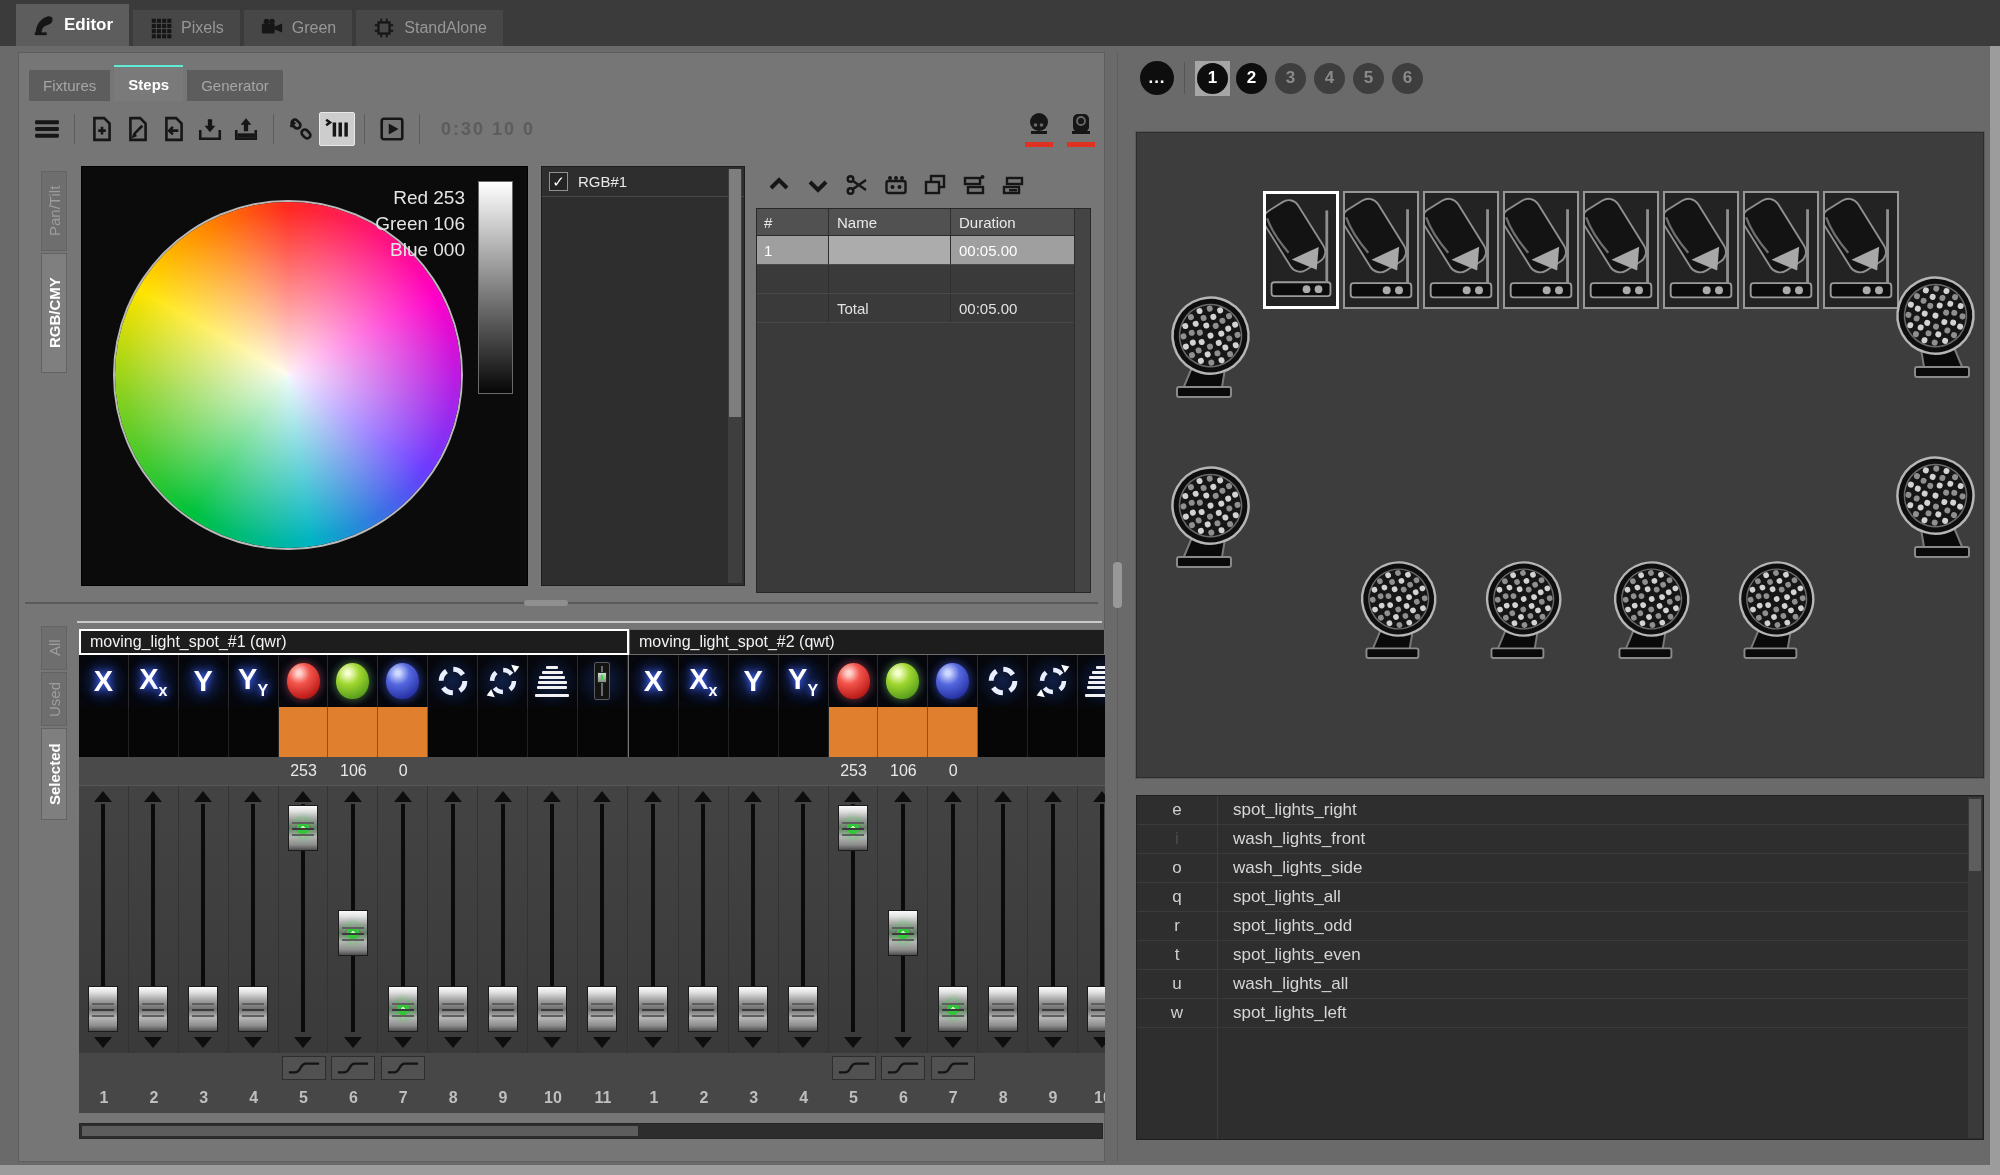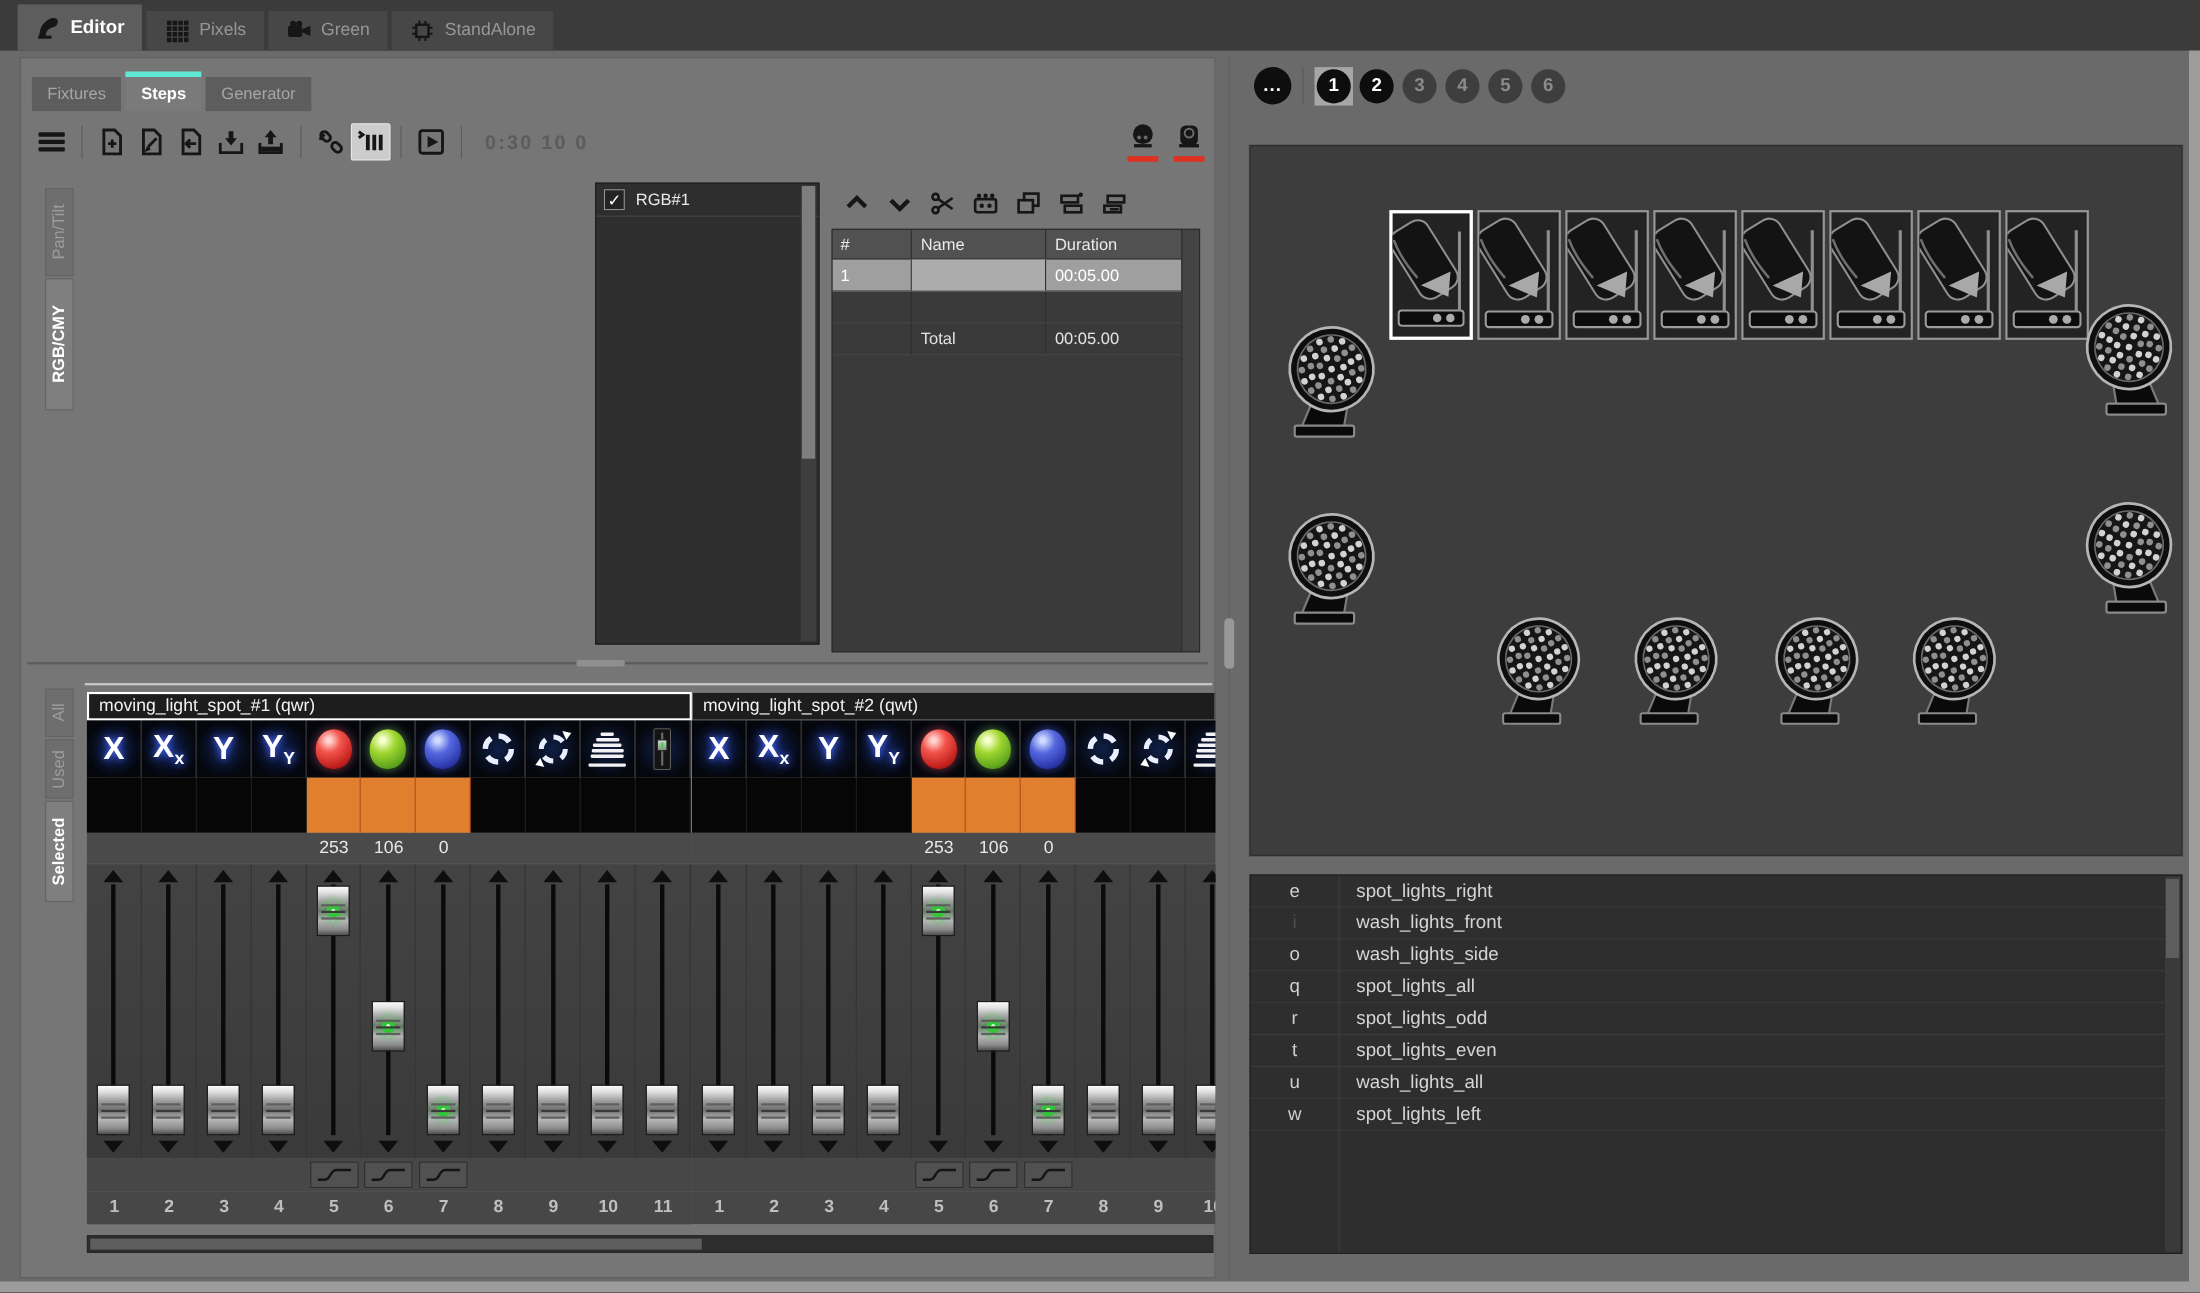--- a/index.html
+++ b/index.html
@@ -15,21 +15,21 @@
   .topbar { position:absolute; left:0; top:0; width:100%; height:46px; background:#3b3b3b; display:flex; align-items:flex-end; padding-left:16px; gap:4px; }
   .ttab { height:36px; display:flex; align-items:center; gap:8px; padding:0 16px; background:#474747; color:#979797; font-size:16px; cursor:default; }
   .ttab.active { background:#5d5d5d; color:#ffffff; height:42px; font-weight:bold; font-size:17px; }
   .ttab svg { width:24px; height:24px; }
 
   
   .left-panel { position:absolute; left:18px; top:52px; width:1087px; height:1110px; background:#767676; border:1px solid #5e5e5e; }
 
   .etabs { position:absolute; left:10px; top:12px; display:flex; gap:4px; align-items:flex-end; }
   .etab { height:31px; padding:0 14px; background:#5d5d5d; color:#a6a6a6; font-size:15px; display:flex; align-items:center; }
-  .etab.active { background:#7a7a7a; color:#fff; font-weight:bold; height:36px; border-top:5px solid #5eead4; }
+  .etab.active { background:#7a7a7a; color:#fff; font-weight:bold; height:36px; border-top:2px solid #5eead4; }
 
   .toolbar { position:absolute; left:10px; top:56px; right:8px; height:40px; display:flex; align-items:center; }
   .tbtn { width:36px; height:34px; display:flex; align-items:center; justify-content:center; }
   .tbtn svg { width:26px; height:26px; }
   .tbtn.pressed { background:#cdcdcd; border:1px solid #e9e9e9; border-radius:2px; }
   .tsep { width:1px; height:30px; background:#5c5c5c; margin:0 9px; }
   .ttime { color:#5c5c5c; font-size:18px; font-weight:bold; letter-spacing:2px; margin-left:12px; }
   .tright { margin-left:auto; display:flex; gap:12px; }
   .alertbtn { width:30px; height:36px; position:relative; display:flex; align-items:flex-start; justify-content:center; }
   .alertbtn svg { width:26px; height:26px; }
@@ -323,20 +323,29 @@
       </div>
     </div>
 
     <div class="vtab" style="left:22px; top:118px; height:80px;">
         <span>Pan/Tilt</span>
       </div>
     <div class="vtab active" style="left:22px; top:200px; height:120px;">
         <span>RGB/CMY</span>
       </div>
 
+    <div class="colorpanel">
+      <div class="wheel"></div>
+      <div class="grayscale"></div>
+      <div class="readout">
+        <div>Red 253</div>
+        <div>Green 106</div>
+        <div>Blue 000</div>
+      </div>
+    </div>
 
     <div class="scenepanel">
       <div class="scene-row">
         <div class="scene-check">
             <span>✓</span>
           </div>
         <span class="scene-label">RGB#1</span>
       </div>
       <div class="vscroll">
           <div class="thumbv" style="top:0; height:60%;"></div>

